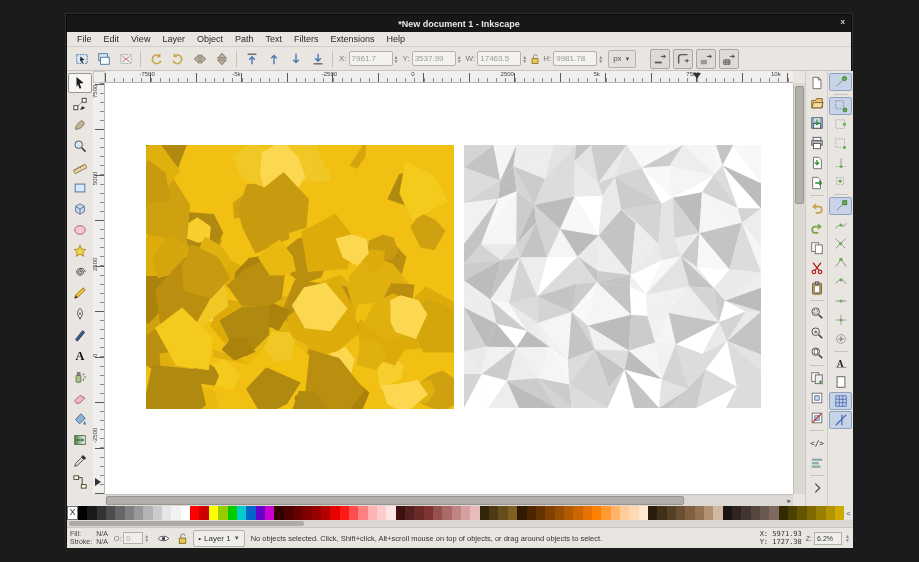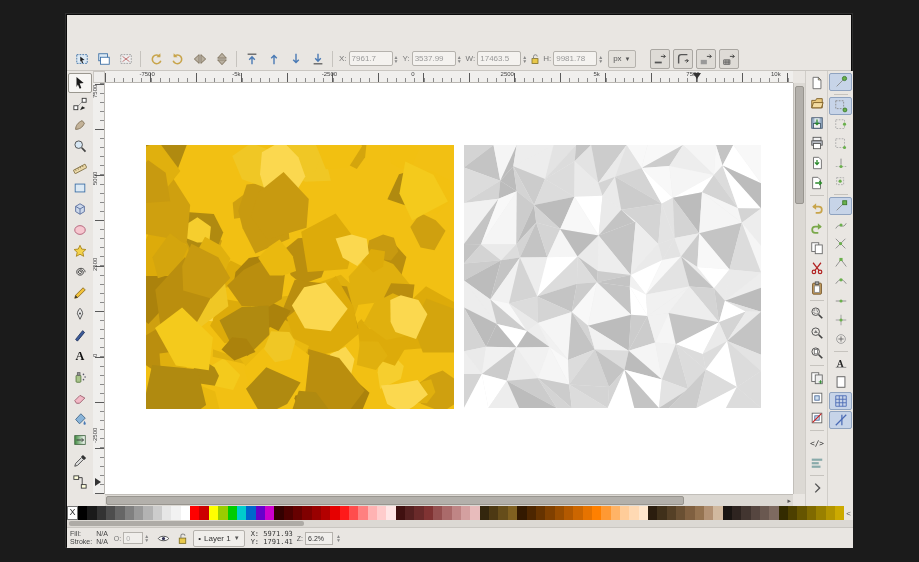--- a/index.html
+++ b/index.html
@@ -74,21 +74,37 @@
   .stmsg{font-size:7.5px;color:#333;flex:1;white-space:nowrap;overflow:hidden;}
   .xyblock{display:flex;flex-direction:column;line-height:8px;font-family:"DejaVu Sans Mono",monospace;font-size:7px;color:#333;margin-right:4px;}
   .zblock{display:flex;align-items:center;gap:2px;}
   .zbox{width:28px;height:13px;background:#f0eeeb;border:1px solid #b5b2ad;font-size:7px;color:#333;display:flex;align-items:center;padding-left:2px;box-sizing:border-box;}
   .ic{display:flex;align-items:center;justify-content:center;}
 </style>
 </head>
 <body>
 
 <div class="window">
+  <div class="titlebar">
+    <span>*New document 1 - Inkscape</span>
+    <span class="close">x</span>
+  </div>
 
+  <div class="menubar" id="menubar">
+      <span class="mi">File</span>
+      <span class="mi">Edit</span>
+      <span class="mi">View</span>
+      <span class="mi">Layer</span>
+      <span class="mi">Object</span>
+      <span class="mi">Path</span>
+      <span class="mi">Text</span>
+      <span class="mi">Filters</span>
+      <span class="mi">Extensions</span>
+      <span class="mi">Help</span>
+    </div>
 
   <div class="maintoolbar" id="maintoolbar">
       <div class="tbgroup">
         <div class="tbtn">
           <span class="ic">
             <svg viewBox="0 0 16 16" width="14" height="14">
               <rect x="2" y="3" width="12" height="10" fill="#dce9f4" stroke="#3b6ea5" stroke-dasharray="2 1.2"></rect>
               <path d="M6 5l5 4-2.8.4 1.1 3-1.2.5-1.2-3L6 11z" fill="#222"></path>
             </svg>
           </span>
@@ -1196,23 +1212,24 @@
             <rect x="4" y="7.5" width="8" height="6.5" fill="#e8c84a" stroke="#7a6a20"></rect>
             <path d="M6 7.5V5a2.5 2.5 0 0 1 5-.3" fill="none" stroke="#888" stroke-width="1.3"></path>
           </svg>
         </span>
       </span>
     <div class="layerdd">
       <span>•</span>
       <span>Layer 1</span>
       <span style="font-size:6px;color:#555;">▼</span>
     </div>
+    <div class="stmsg">No objects selected. Click, Shift+click, Alt+scroll mouse on top of objects, or drag around objects to select.</div>
     <div class="xyblock">
       <span><span>X:</span> <span>5971.93</span></span>
-      <span><span>Y:</span> <span>1791.41</span></span>
+      <span><span>Y:</span> <span>1727.38</span></span>
     </div>
     <div class="zblock">
       <span style="color:#555;">Z:</span>
       <span class="zbox">6.2%</span>
       <span class="steppers">
           <span>▲</span>
           <span>▼</span>
         </span>
     </div>
   </div>

